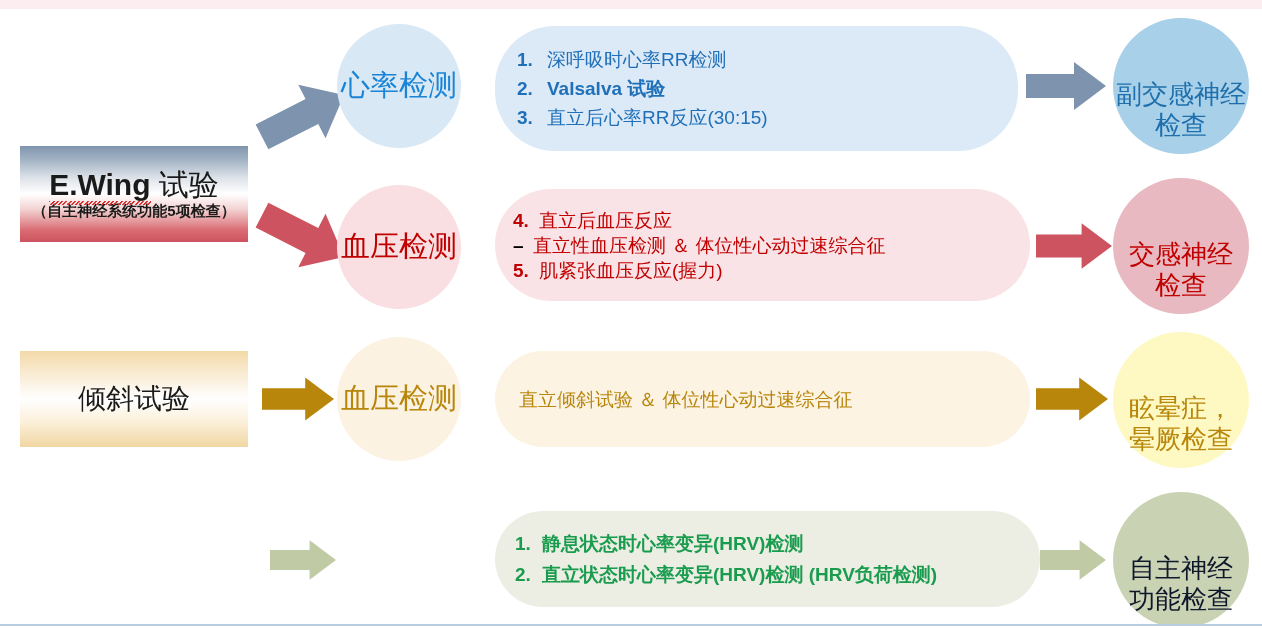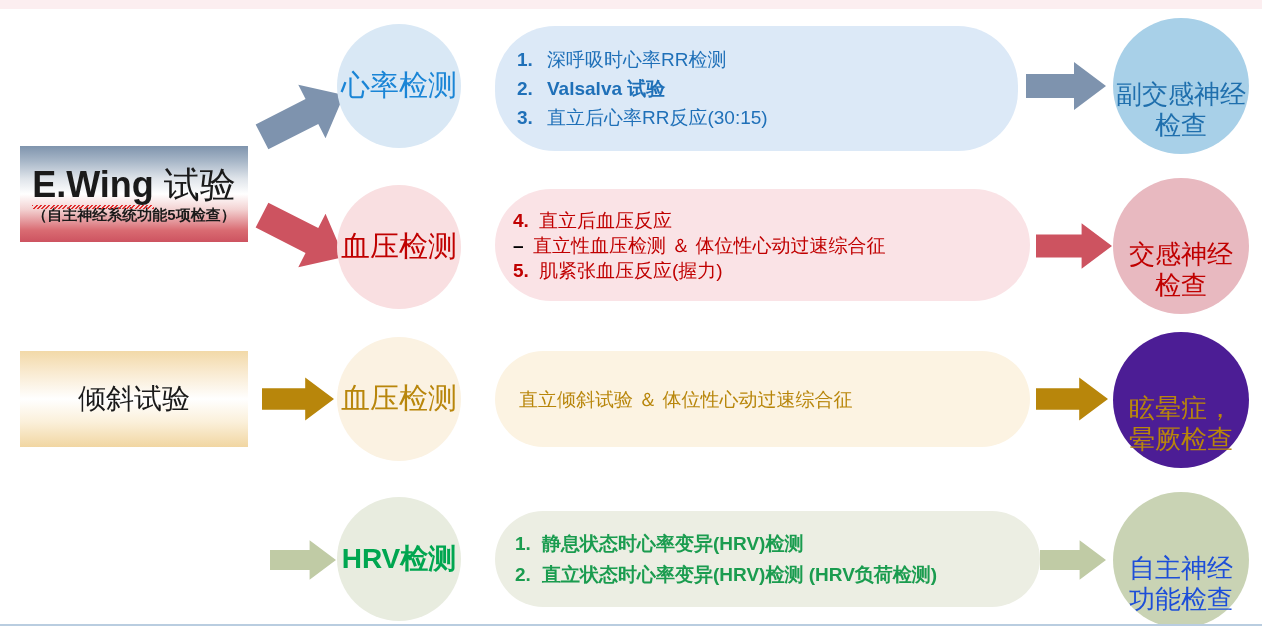--- a/index.html
+++ b/index.html
@@ -31,21 +31,21 @@
 
   
   .label-box {
     position: absolute;
     display: flex; flex-direction: column;
     align-items: center; justify-content: center;
     text-align: center;
     line-height: 1.1;
   }
   .label-box .main-line {
-    font-size: 36px; color: #1a1a1a; white-space: nowrap;
+    font-size: 30px; color: #1a1a1a; white-space: nowrap;
   }
   .label-box .main-line .latin { font-weight: bold; letter-spacing: 0px; }
   .label-box .sub-line {
     font-size: 15px; font-weight: bold; color: #1a1a1a;
     margin-top: 2px; white-space: nowrap;
   }
   .spell { position: relative; display: inline-block; }
   .spell::after {
     content: "";
     position: absolute; left: 0; right: 0; bottom: -4px; height: 4px;
@@ -94,24 +94,24 @@
   #c-mid-3 { left: 337px; top: 337px; width: 124px; height: 124px; background: #fbf2e2; }
   #c-mid-3 .ctxt { color: #b8860b; }
   #c-mid-4 { left: 337px; top: 497px; width: 124px; height: 124px; background: #e8ecdf; }
   #c-mid-4 .ctxt { color: #00a650; font-weight: bold; font-size: 28px; }
 
   
   #c-out-1 { left: 1113px; top: 18px;  width: 136px; height: 136px; background: #a8d0e8; }
   #c-out-1 .ctxt { color: #1f6fad; }
   #c-out-2 { left: 1113px; top: 178px; width: 136px; height: 136px; background: #e8b9c0; }
   #c-out-2 .ctxt { color: #c00000; }
-  #c-out-3 { left: 1113px; top: 332px; width: 136px; height: 136px; background: #4c1d95; }
+  #c-out-3 { left: 1113px; top: 332px; width: 136px; height: 136px; background: #fef9c3; }
   #c-out-3 .ctxt { color: #b8860b; }
   #c-out-4 { left: 1113px; top: 492px; width: 136px; height: 136px; background: #c9d3b4; }
-  #c-out-4 .ctxt { color: #1d4ed8; }
+  #c-out-4 .ctxt { color: #0f172a; }
   .circle.out .ctxt { font-size: 26px; line-height: 1.2; }
 
   
   .pill {
     position: absolute;
     border-radius: 60px;
     display: flex; flex-direction: column; justify-content: center;
   }
   .pill .row {
     display: flex; align-items: baseline;
@@ -265,23 +265,20 @@
     </span>
   </div>
 
 
   <div class="arrow" style="left:270px; top:538px;">
     <svg width="66" height="44" viewBox="0 0 80 48">
       <path d="M0,12 L48,12 L48,0 L80,24 L48,48 L48,36 L0,36 Z" fill="#c0cba5"></path>
     </svg>
   </div>
 
-  <div class="circle" id="c-mid-4">
-    <span class="ctxt">HRV检测</span>
-  </div>
 
   <div class="pill" id="pill-4">
     <div class="row">
       <span class="num">1.</span>
       <span class="txt b">静息状态时心率变异(HRV)检测</span>
     </div>
     <div class="row">
       <span class="num">2.</span>
       <span class="txt b">直立状态时心率变异(HRV)检测 (HRV负荷检测)</span>
     </div>

